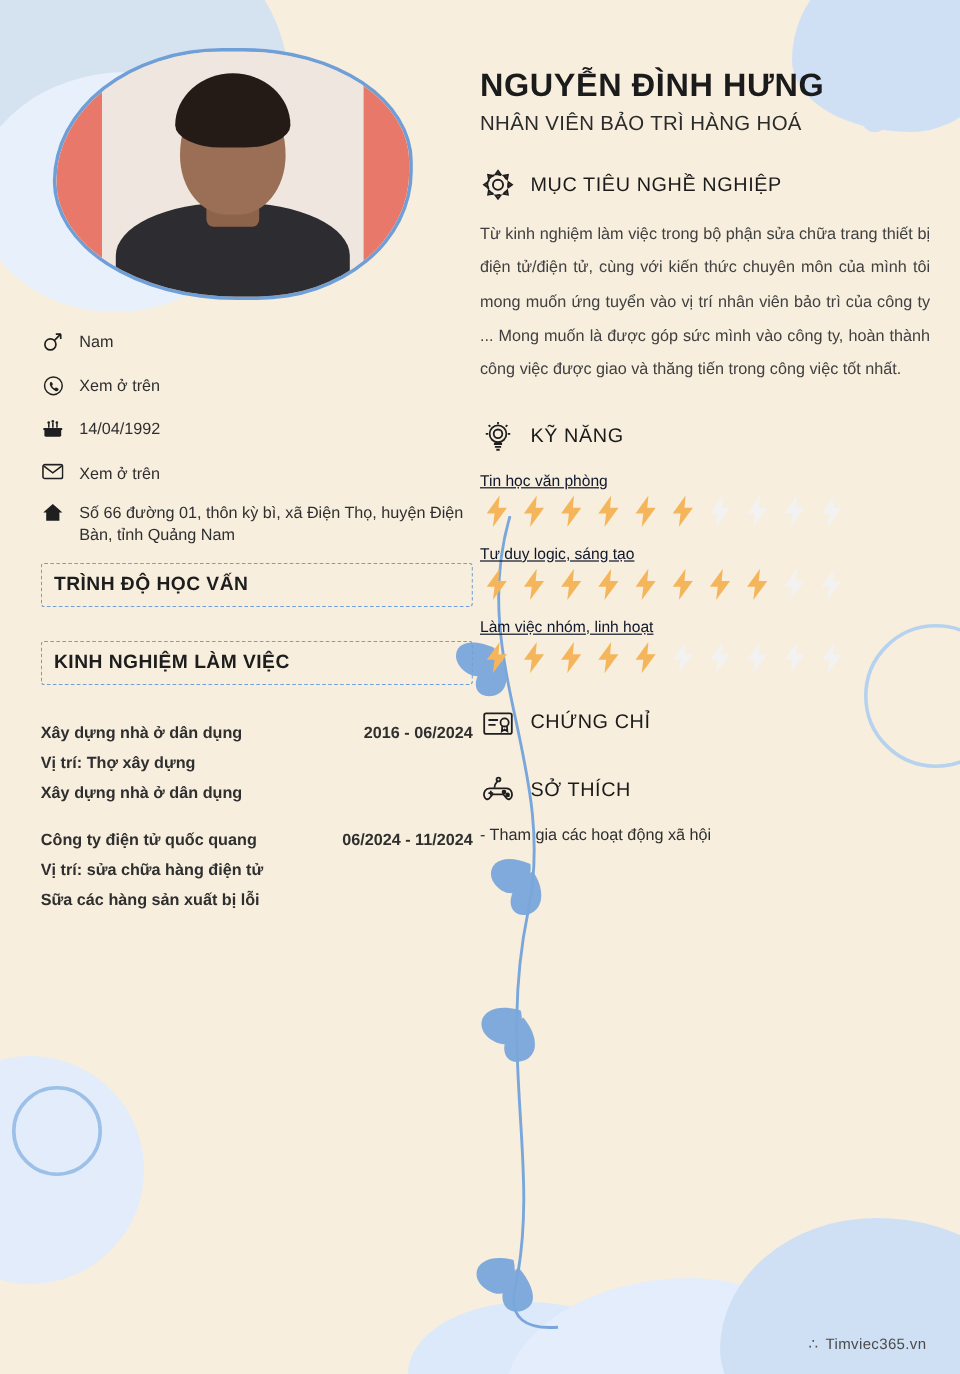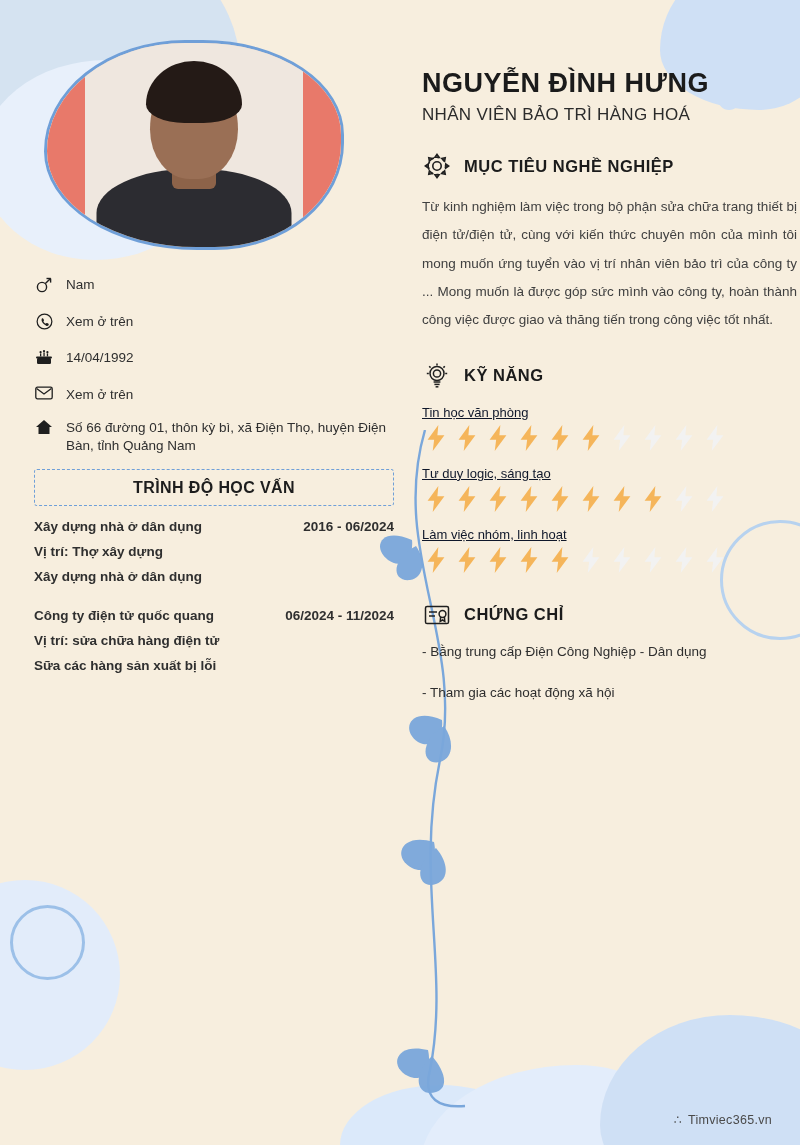--- a/index.html
+++ b/index.html
@@ -108,46 +108,45 @@
     display:flex; align-items:flex-start; gap:12px;
     margin-bottom:14px; color:#2f2f2f; font-size:13.5px; line-height:1.35;justify-content:space-between;
   }
   .info-line .ico { width:20px; flex:0 0 20px; text-align:center; color:#1f1f1f; }
   .info-line .txt { flex:1; }
 
   .sec-head {
     border:1.5px dashed #6f9fd8;
     border-radius:3px;
     padding:9px 10px 8px 10px;
-    margin: 14px 0 9px 0;
-    text-align:center;
+    margin: 14px 0 28px 0;
   }
   .sec-head .t {
     font-size:16px; font-weight:bold; color:#1d1d1d; letter-spacing:.4px;
   }
   .lc-body { font-size:13.5px; color:#2f2f2f; line-height:1.85; }
   .job { margin-bottom:4px;font-weight:bold; }
   .job-row { display:flex; justify-content:space-between; gap:10px; }
   .job-row .title { }
   .job-row .period { white-space:nowrap; }
   .job-gap { height:10px; }
 
   
-  .right-col { position:absolute; left:400px; top:68px; width:375px;margin-left:22px; }
+  .right-col { position:absolute; left:400px; top:56px; width:375px; }
   .name {
     font-size:27px; font-weight:bold; color:#1b1b1b; letter-spacing:.5px;
     line-height:1.15;
   }
   .role {
     font-size:17px; color:#2b2b2b; margin-top:6px; letter-spacing:.3px;
   }
   .rsec { margin-top:26px; }
   .rsec-head { display:flex; align-items:center; gap:12px; }
   .rsec-head .title {
-    font-size:16.5px; font-weight:bold; color:#1b1b1b; letter-spacing:.5px;
+    font-size:16.5px; font-weight:normal; color:#1b1b1b; letter-spacing:.5px;
   }
   .rsec-icon { width:30px; height:30px; flex:0 0 30px; }
   .objective {
     margin-top:12px; font-size:13.5px; color:#404040;
     line-height:2.1; text-align:justify;
   }
   .skill-name { font-size:13px; color:#0f172a; margin:14px 0 4px 0;text-decoration:underline; }
   .bolts { display:flex; gap:3px; }
   .bolt { width:28px; height:28px; }
   .item { font-size:13.5px; color:#2e2e2e; margin-top:14px; }
@@ -259,20 +258,23 @@
             <path d="M9 1 L17 8 H14.5 V15 H3.5 V8 H1 Z" fill="#1f1f1f"></path>
           </svg>
       </span>
       <span class="txt">Số 66 đường 01, thôn kỳ bì, xã Điện Thọ, huyện Điện Bàn, tỉnh Quảng Nam</span>
     </div>
 
     <div class="sec-head">
       <div class="t">TRÌNH ĐỘ HỌC VẤN</div>
     </div>
 
+    <div class="sec-head">
+      <div class="t">KINH NGHIỆM LÀM VIỆC</div>
+    </div>
     <div class="lc-body">
       <div class="job">
         <div class="job-row">
           <span class="title">Xây dựng nhà ở dân dụng</span>
           <span class="period">2016 - 06/2024</span>
         </div>
         <div>Vị trí: Thợ xây dựng</div>
         <div>Xây dựng nhà ở dân dụng</div>
       </div>
       <div class="job-gap"></div>
@@ -450,24 +452,39 @@
               <rect x="3.5" y="6.5" width="23" height="17" rx="1.6"></rect>
               <line x1="7" y1="12" x2="15" y2="12"></line>
               <line x1="7" y1="16" x2="13" y2="16"></line>
               <circle cx="20.5" cy="14" r="3.4"></circle>
               <path d="M18.6 17 L18.2 21.4 L20.5 20 L22.8 21.4 L22.4 17"></path>
             </g>
           </svg>
         </span>
         <span class="title">CHỨNG CHỈ</span>
       </div>
-      <div class="item">- Bằng trung cấp Điện Công Nghiệp - Dân dụng</div>
     </div>
 
     <div class="rsec">
+      <div class="rsec-head">
+        <span class="rsec-icon">
+          <svg width="30" height="30" viewBox="0 0 30 30">
+            <g fill="none" stroke="#1f1f1f" stroke-width="1.5">
+              <path d="M8 13 C 4.5 13, 3 16, 3.4 19 C 3.8 22, 6.5 23, 8 21 L 10.5 18 H 19.5 L 22 21 C 23.5 23, 26.2 22, 26.6 19 C 27 16, 25.5 13, 22 13 Z"></path>
+              <line x1="7" y1="17" x2="11" y2="17"></line>
+              <line x1="9" y1="15" x2="9" y2="19"></line>
+              <circle cx="20" cy="16" r="1.2" fill="#1f1f1f"></circle>
+              <circle cx="23" cy="18.4" r="1.2" fill="#1f1f1f"></circle>
+              <path d="M12 12.5 C 12 9, 14 8, 15 6.5"></path>
+              <circle cx="15.4" cy="5.6" r="1.6"></circle>
+            </g>
+          </svg>
+        </span>
+        <span class="title">SỞ THÍCH</span>
+      </div>
       <div class="item">- Tham gia các hoạt động xã hội</div>
     </div>
   </div>
 
   <div class="footer">
     <span>∴</span>
     <span>Timviec365.vn</span>
   </div>
 
 </div>

